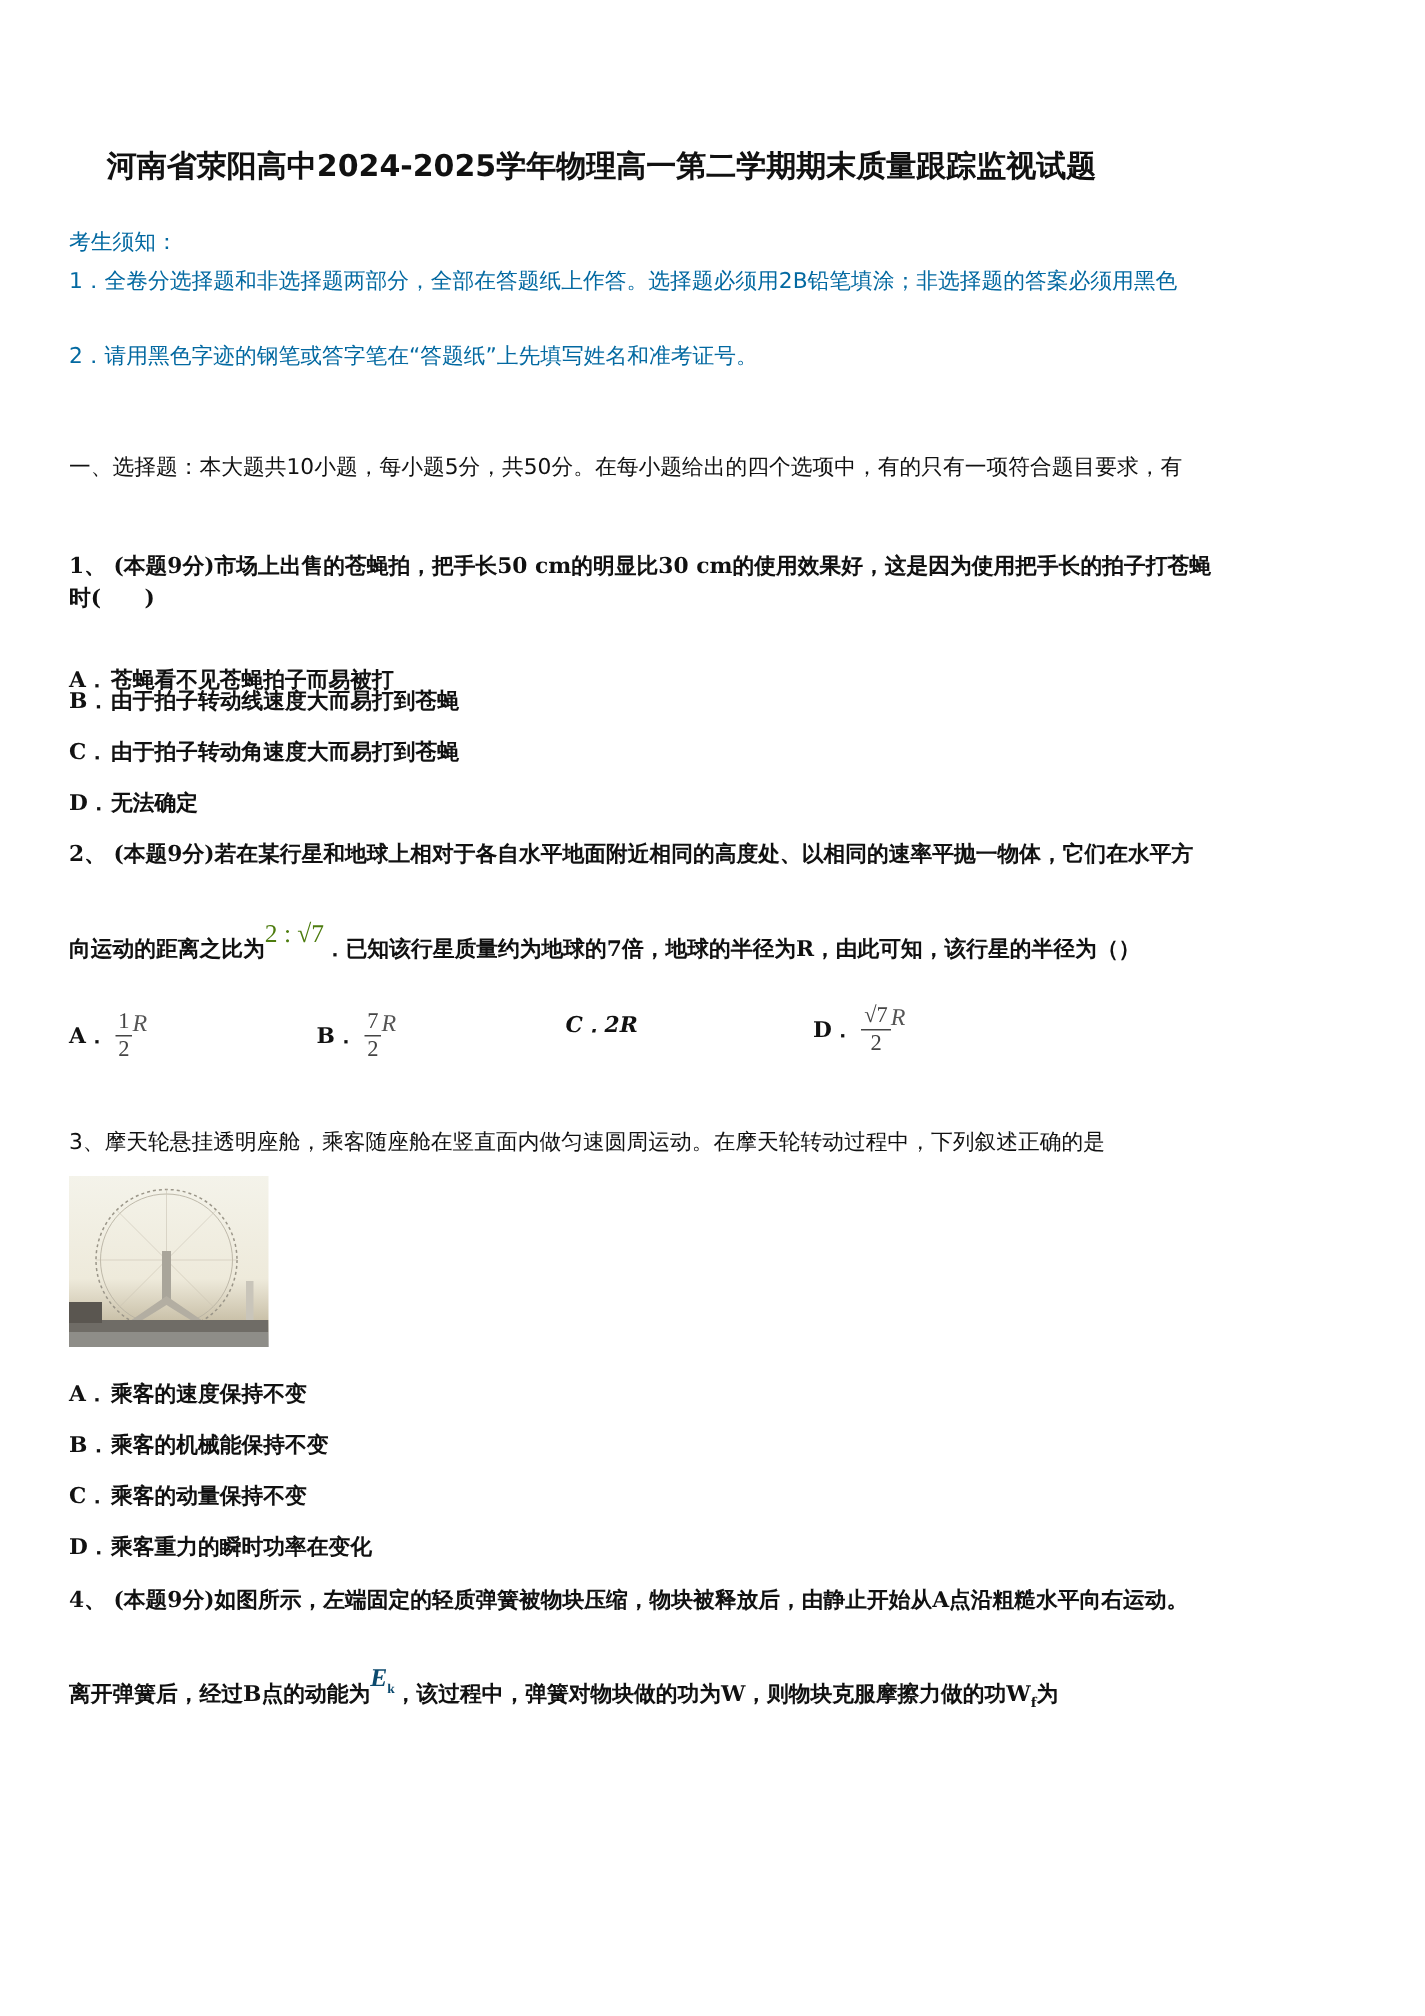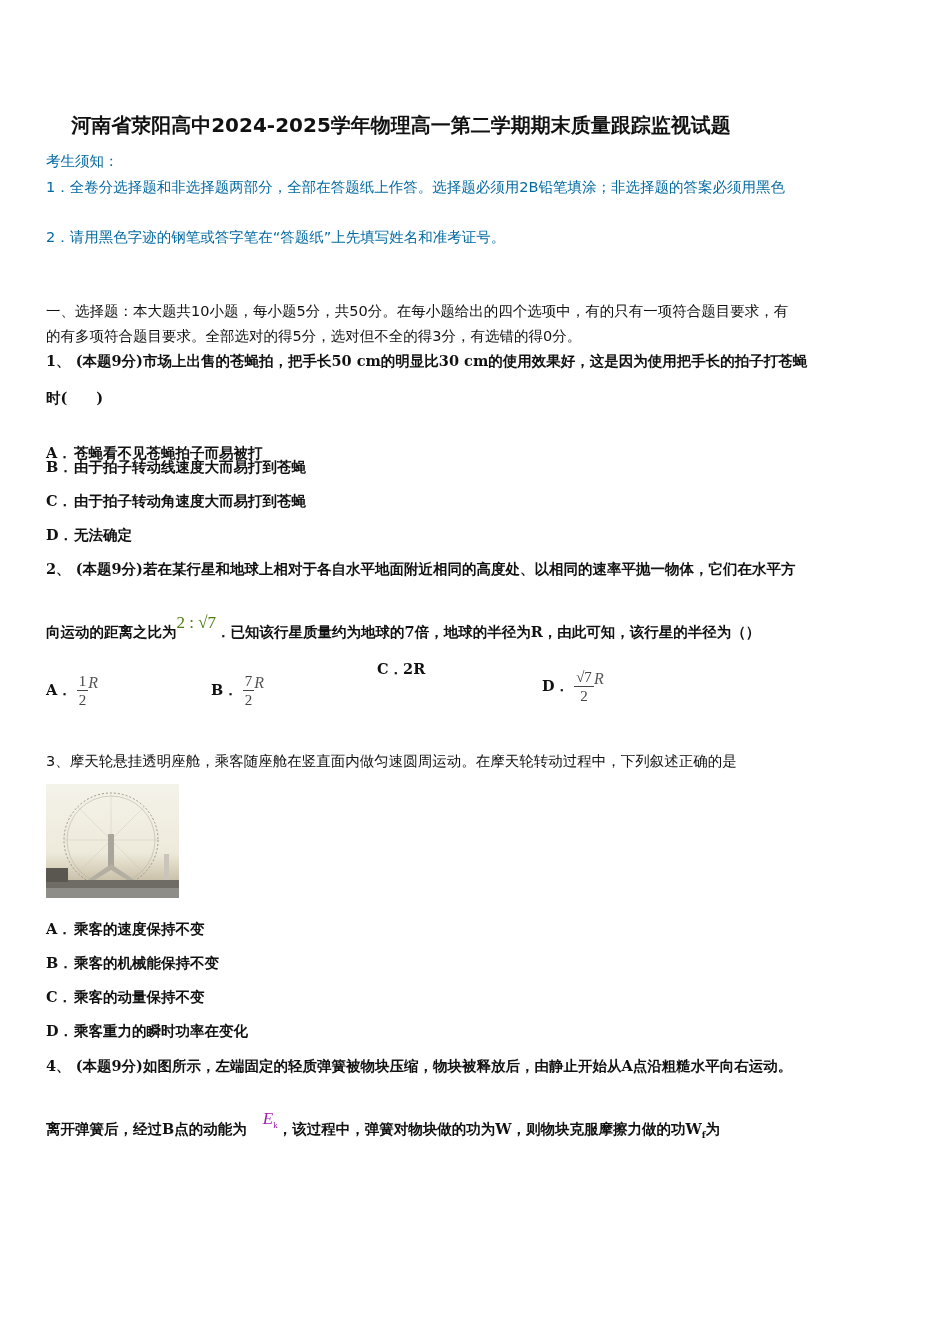--- a/index.html
+++ b/index.html
@@ -4,21 +4,21 @@
   <style>
     html, body { margin: 0; padding: 0; background: #ffffff; }
     body {
       width: 950px; height: 1344px; position: relative; overflow: hidden;
       font-family: "DejaVu Serif", "Liberation Serif", serif;
       color: #111111;
     }
     .page { position: absolute; left: 0; top: 0; width: 950px; height: 1344px; }
     .abs { position: absolute; white-space: nowrap; }
     .title {
-      left: 0; width: 802px; top: 112px; text-align: center;
+      left: 0; width: 802px; top: 97px; text-align: center;
       font-family: "DejaVu Sans", "Liberation Sans", sans-serif;
       font-weight: bold; font-size: 20px; letter-spacing: 0px;
     }
     .notice {
       font-family: "DejaVu Sans", "Liberation Sans", sans-serif;
       font-size: 14.5px; left: 46px; color: #0369a1;
     }
     .section {
       font-family: "DejaVu Sans", "Liberation Sans", sans-serif;
       font-size: 14.5px; left: 46px;
@@ -28,42 +28,41 @@
     .opt .lbl { display: inline-block; width: 28px; }
     .frac {
       display: inline-block; vertical-align: middle; text-align: center;
       font-family: "Liberation Serif", serif; font-weight: normal; font-size: 15px;
       color: #444;
     }
     .frac .num { display: block; border-bottom: 1px solid #444; padding: 0 2px; line-height: 18px; }
     .frac .den { display: block; line-height: 18px; }
     .mathR { font-family: "Liberation Serif", serif; font-style: italic; font-weight: normal; color: #555; font-size: 16px; vertical-align: middle; }
     .inline-math { font-family: "Liberation Serif", serif; font-weight: normal; color: #4d7c0f; font-size: 17px; position: relative; top: -9px; }
-    .ek { font-family: "Liberation Serif", serif; font-style: italic; font-weight: normal; color: #a21caf; font-size: 17px; position: relative; top: -10px; margin-left: 16px; }
+    .ek { font-family: "Liberation Serif", serif; font-style: italic; font-weight: bold; color: #0c4a6e; font-size: 17px; position: relative; top: -10px; }
     .ek sub { font-size: 9px; font-style: normal; }
     .ferris {
       position: absolute; left: 46px; top: 784px; width: 133px; height: 114px;
       background: linear-gradient(#f4f3ea 0%, #eeeadb 60%, #c9c0a8 85%, #7d7d7a 100%);
     }
   </style>
 </head>
 <body>
 
 <div class="page">
 
   <div class="abs title">河南省荥阳高中2024-2025学年物理高一第二学期期末质量跟踪监视试题</div>
 
   <div class="abs notice" style="top:152px;">考生须知：</div>
   <div class="abs notice" style="top:178px;">1．全卷分选择题和非选择题两部分，全部在答题纸上作答。选择题必须用2B铅笔填涂；非选择题的答案必须用黑色</div>
   <div class="abs notice" style="top:228px;">2．请用黑色字迹的钢笔或答字笔在“答题纸”上先填写姓名和准考证号。</div>
 
   <div class="abs section" style="top:302px;">一、选择题：本大题共10小题，每小题5分，共50分。在每小题给出的四个选项中，有的只有一项符合题目要求，有</div>
-  <div class="abs section" style="top:327px;">的有多项符合题目要求。全部选对的得5分，选对但不全的得3分，有选错的得0分。</div>
 
-  <div class="abs q" style="top:352px;">
+  <div class="abs q" style="top:368px;">
     <span>1、</span>
     <span>(本题9分)市场上出售的苍蝇拍，把手长50 cm的明显比30 cm的使用效果好，这是因为使用把手长的拍子打苍蝇</span>
   </div>
   <div class="abs q" style="top:389px;">时(　　)</div>
 
   <div class="abs opt" style="top:444px;">
     <span class="lbl">A．</span><span>苍蝇看不见苍蝇拍子而易被打</span>
   </div>
   <div class="abs opt" style="top:458px;">
     <span class="lbl">B．</span><span>由于拍子转动线速度大而易打到苍蝇</span>
@@ -84,21 +83,21 @@
   </div>
 
   <div class="abs opt" style="top:672px; left:46px;">
     <span style="vertical-align:middle;">A．</span>
     <span class="frac"><span class="num">1</span><span class="den">2</span></span><span class="mathR" style="position:relative;top:-8px;">R</span>
   </div>
   <div class="abs opt" style="top:672px; left:211px;">
     <span style="vertical-align:middle;">B．</span>
     <span class="frac"><span class="num">7</span><span class="den">2</span></span><span class="mathR" style="position:relative;top:-8px;">R</span>
   </div>
-  <div class="abs opt" style="top:660px; left:377px;">
+  <div class="abs opt" style="top:674px; left:377px;font-style:italic;">
     <span>C．</span><span>2R</span>
   </div>
   <div class="abs opt" style="top:668px; left:542px;">
     <span style="vertical-align:middle;">D．</span>
     <span class="frac"><span class="num">√7</span><span class="den">2</span></span><span class="mathR" style="position:relative;top:-8px;">R</span>
   </div>
 
   <div class="abs section" style="top:752px;">
     <span>3、</span><span>摩天轮悬挂透明座舱，乘客随座舱在竖直面内做匀速圆周运动。在摩天轮转动过程中，下列叙述正确的是</span>
   </div>

